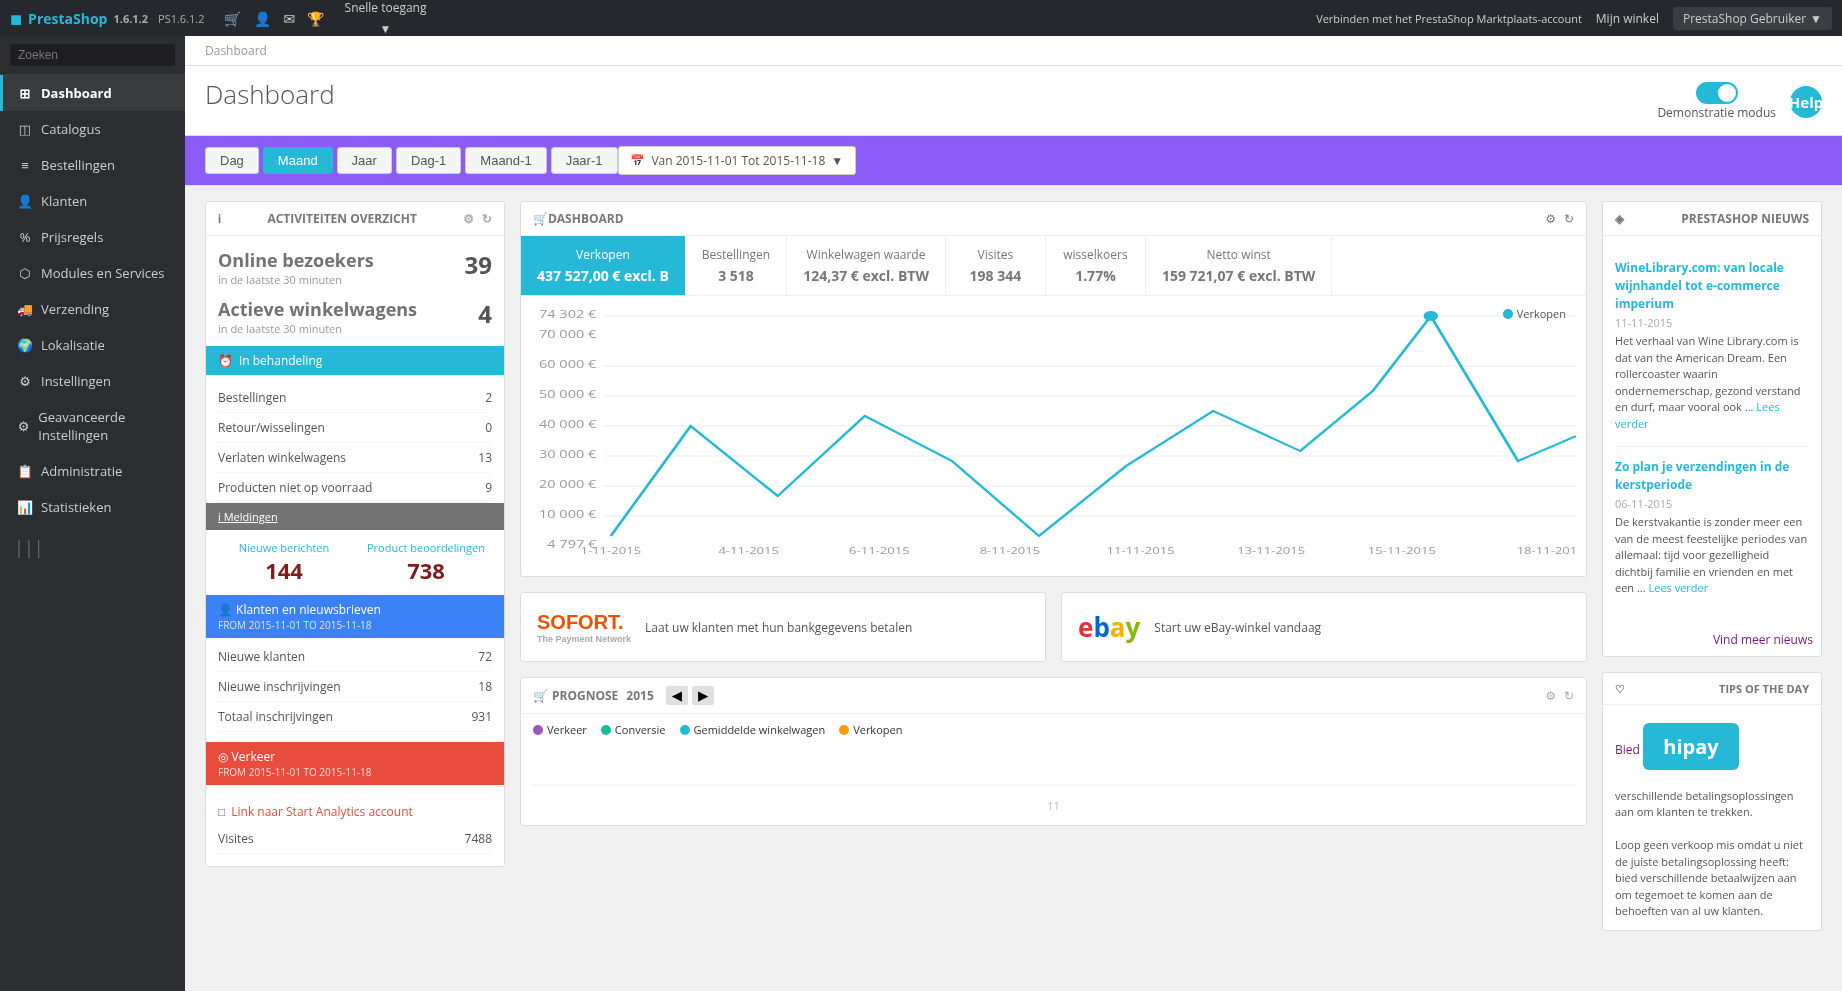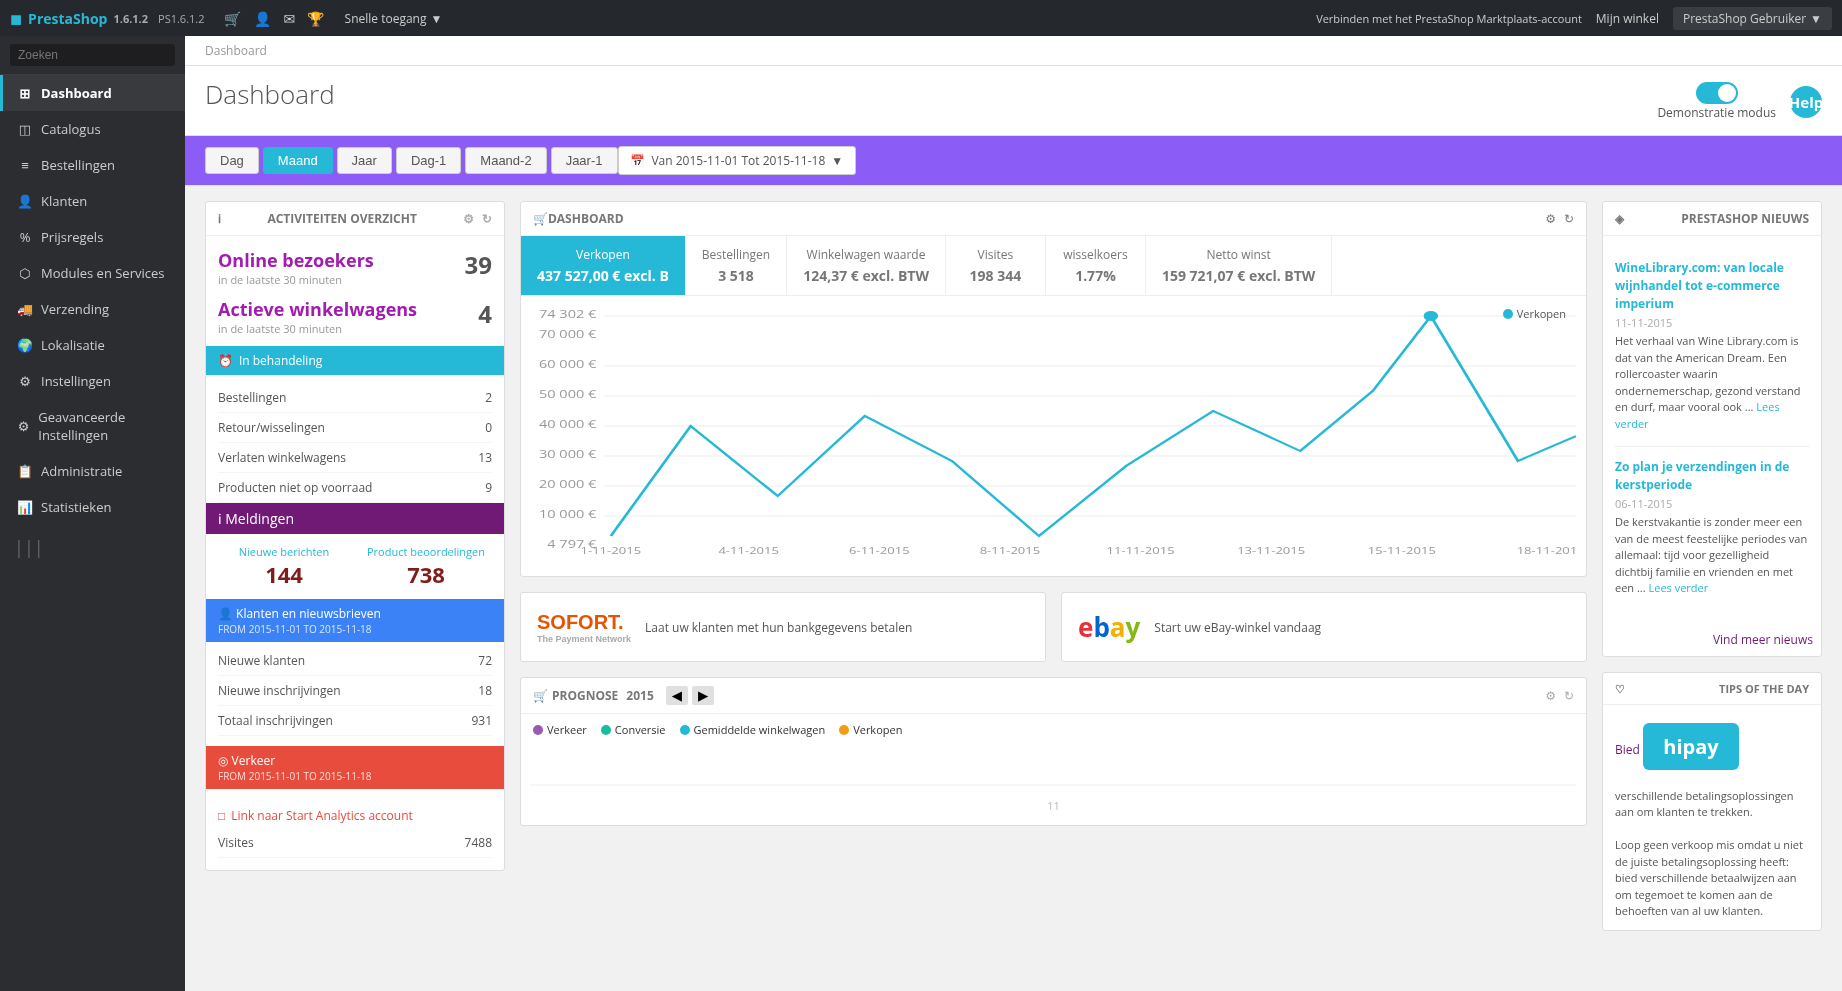--- a/index.html
+++ b/index.html
@@ -16,21 +16,21 @@
       gap: 10px;
       position: fixed;
       top: 0; left: 0; right: 0;
       z-index: 1000;
     }
     .top-nav-logo { display: flex; align-items: center; gap: 6px; font-weight: bold; font-size: 14px; color: #25b9d7; }
     .top-nav-logo .version { color: #aaa; font-size: 11px; }
     .top-nav-icons { display: flex; gap: 12px; margin-left: 10px; }
     .top-nav-icons span { color: #ccc; cursor: pointer; font-size: 14px; }
     .top-nav-center { flex: 1; display: flex; align-items: center; padding-left: 10px; }
-    .snelle-toegang { color: #ccc; font-size: 12px; cursor: pointer; display: flex; align-items: center; gap: 4px; }
+    .snelle-toegang { color: #ccc; font-size: 12px; cursor: pointer; display: flex; align-items: center; gap: 4px; flex-direction: column; }
     .top-nav-right { display: flex; align-items: center; gap: 14px; margin-left: auto; font-size: 12px; color: #ccc; }
     .top-nav-right a { color: #ccc; text-decoration: none; }
     .top-nav-right .user-btn { background: #3a3d42; padding: 3px 10px; border-radius: 3px; cursor: pointer; display: flex; align-items: center; gap: 4px; }
 
     
     .sidebar {
       position: fixed;
       top: 36px;
       left: 0;
       bottom: 0;
@@ -150,21 +150,21 @@
       justify-content: space-between;
       font-size: 12px;
       color: #777;
       font-weight: bold;
       text-transform: uppercase;
     }
     .card-header-icons { display: flex; gap: 8px; color: #aaa; cursor: pointer; }
     .card-body { padding: 12px; }
 
     .stat-item { margin-bottom: 10px; }
-    .stat-label { font-size: 18px; font-weight: bold; color: #a21caf; }
+    .stat-label { font-size: 18px; font-weight: bold; color: #737373; }
     .stat-sublabel { font-size: 11px; color: #999; }
     .stat-value { float: right; font-size: 24px; color: #555; font-weight: bold; }
 
     .section-header {
       background: #25b9d7;
       color: #fff;
       padding: 6px 12px;
       font-size: 12px;
       display: flex;
       align-items: center;
@@ -174,21 +174,21 @@
 
     .list-stat-row {
       display: flex;
       justify-content: space-between;
       padding: 6px 0;
       border-bottom: 1px solid #f5f5f5;
       font-size: 12px;
     }
     .list-stat-row a { color: #25b9d7; text-decoration: none; }
     .list-stat-row span { color: #555; }
-    .meldingen-header { background: #701a75; color: #fff; padding: 6px 12px; margin: 0 -12px; font-size: 14px; }
+    .meldingen-header { background: #737373; color: #fff; padding: 6px 12px; margin: 0 -12px; font-size: 11px; text-decoration: underline; }
     .meldingen-grid { display: flex; gap: 10px; margin-top: 10px; }
     .meldingen-cell { flex: 1; text-align: center; }
     .meldingen-cell .cell-label { font-size: 11px; color: #25b9d7; }
     .meldingen-cell .cell-value { font-size: 22px; color: #7f1d1d; font-weight: bold; }
 
     .klanten-section-header { background: #3b82f6; color: #fff; padding: 6px 12px; margin: 0 -12px; font-size: 12px; }
     .klanten-sublabel { font-size: 10px; color: rgba(255,255,255,0.8); display: block; }
 
     .verkoop-section-header { background: #e74c3c; color: #fff; padding: 6px 12px; margin: 0 -12px 8px; font-size: 12px; }
     .analytics-link { display: flex; align-items: center; gap: 6px; font-size: 12px; color: #e74c3c; padding: 4px 0; }
@@ -404,21 +404,21 @@
       </div>
     </div>
   </div>
 
   <div class="date-tabs-bar">
     <div class="date-tabs" id="date-tabs-container">
         <button class="date-tab">Dag</button>
         <button class="date-tab active">Maand</button>
         <button class="date-tab">Jaar</button>
         <button class="date-tab">Dag-1</button>
-        <button class="date-tab">Maand-2</button>
+        <button class="date-tab">Maand-1</button>
         <button class="date-tab">Jaar-1</button>
       </div>
     <div class="date-range-btn">
       <span>📅</span>
       <span>Van 2015-11-01 Tot 2015-11-18</span>
       <span>▼</span>
     </div>
   </div>
 
   <div class="dashboard-body">

